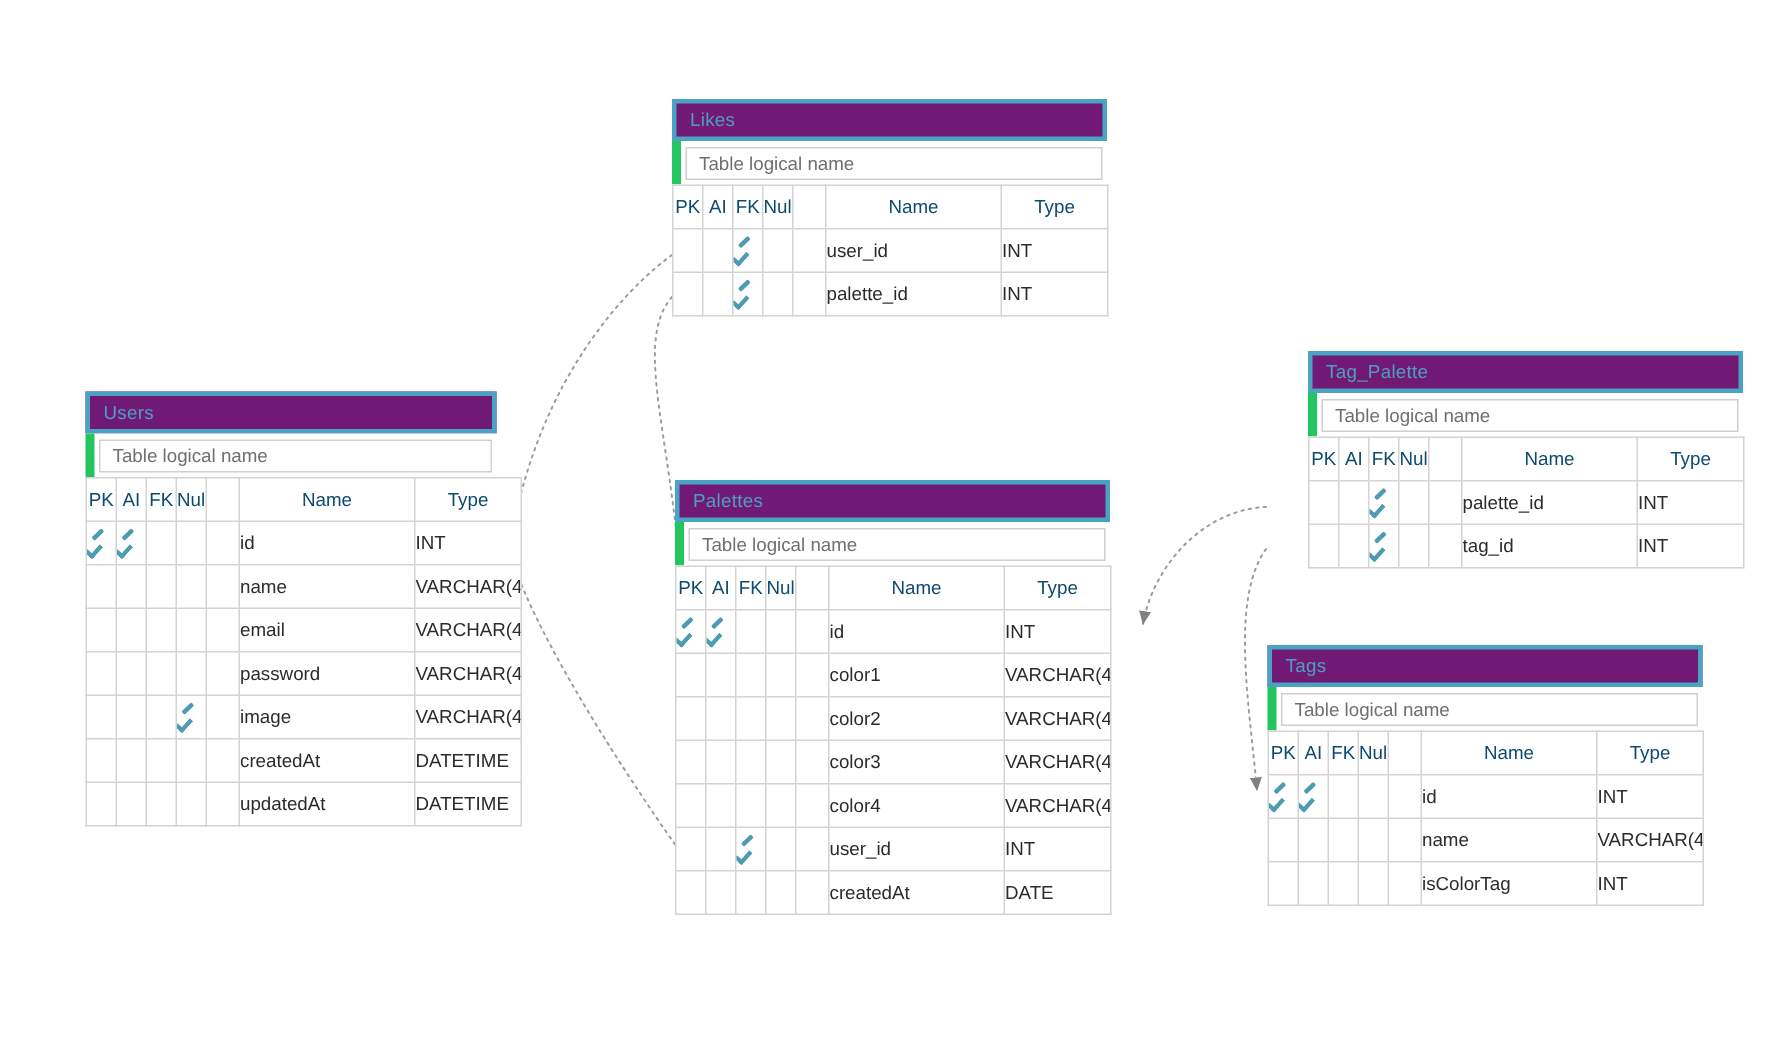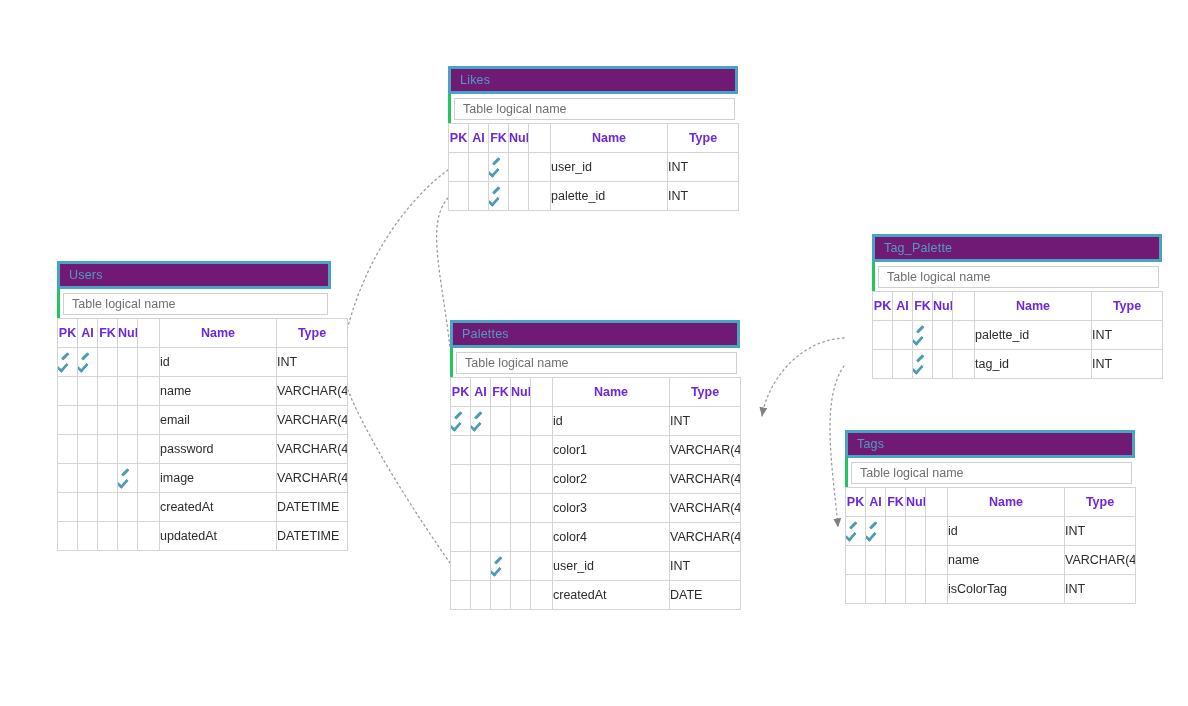--- a/index.html
+++ b/index.html
@@ -46,21 +46,21 @@
   .entity-title {
     color: #4e9fbe;
     font-size: 12.5px;
     letter-spacing: 0.2px;
     white-space: nowrap;
   }
   .logical-wrap {
     box-sizing: border-box;
     padding: 4px 3px 3px 3px;
     background: #ffffff;
-    border-left: 3px solid #22c55e;
+    border-left: 6px solid #22c55e;
   }
   .logical-name {
     box-sizing: border-box;
     border: 1px solid #cfcfcf;
     background: #ffffff;
     height: 22px;
     line-height: 20px;
     padding-left: 8px;
     font-size: 12.5px;
     color: #6f6f6f;
@@ -78,24 +78,24 @@
     height: 28px;
     padding: 0;
     font-size: 12.5px;
     color: #2b2b2b;
     font-weight: normal;
     text-align: left;
     overflow: hidden;
     white-space: nowrap;
   }
   table.cols th {
-    font-weight: bold;
+    font-weight: normal;
     text-align: center;
     font-size: 12.5px;
-    color: #6d28d9;
+    color: #0c4a6e;
   }
   th.flagh { padding: 0; }
   th.nameh, th.typeh { text-align: center; }
   td.flag {
     text-align: center;
     vertical-align: middle;
   }
   td.cname { padding-left: 10px; }
   td.ctype { padding-left: 8px; font-size: 12px; }
   .chk {

